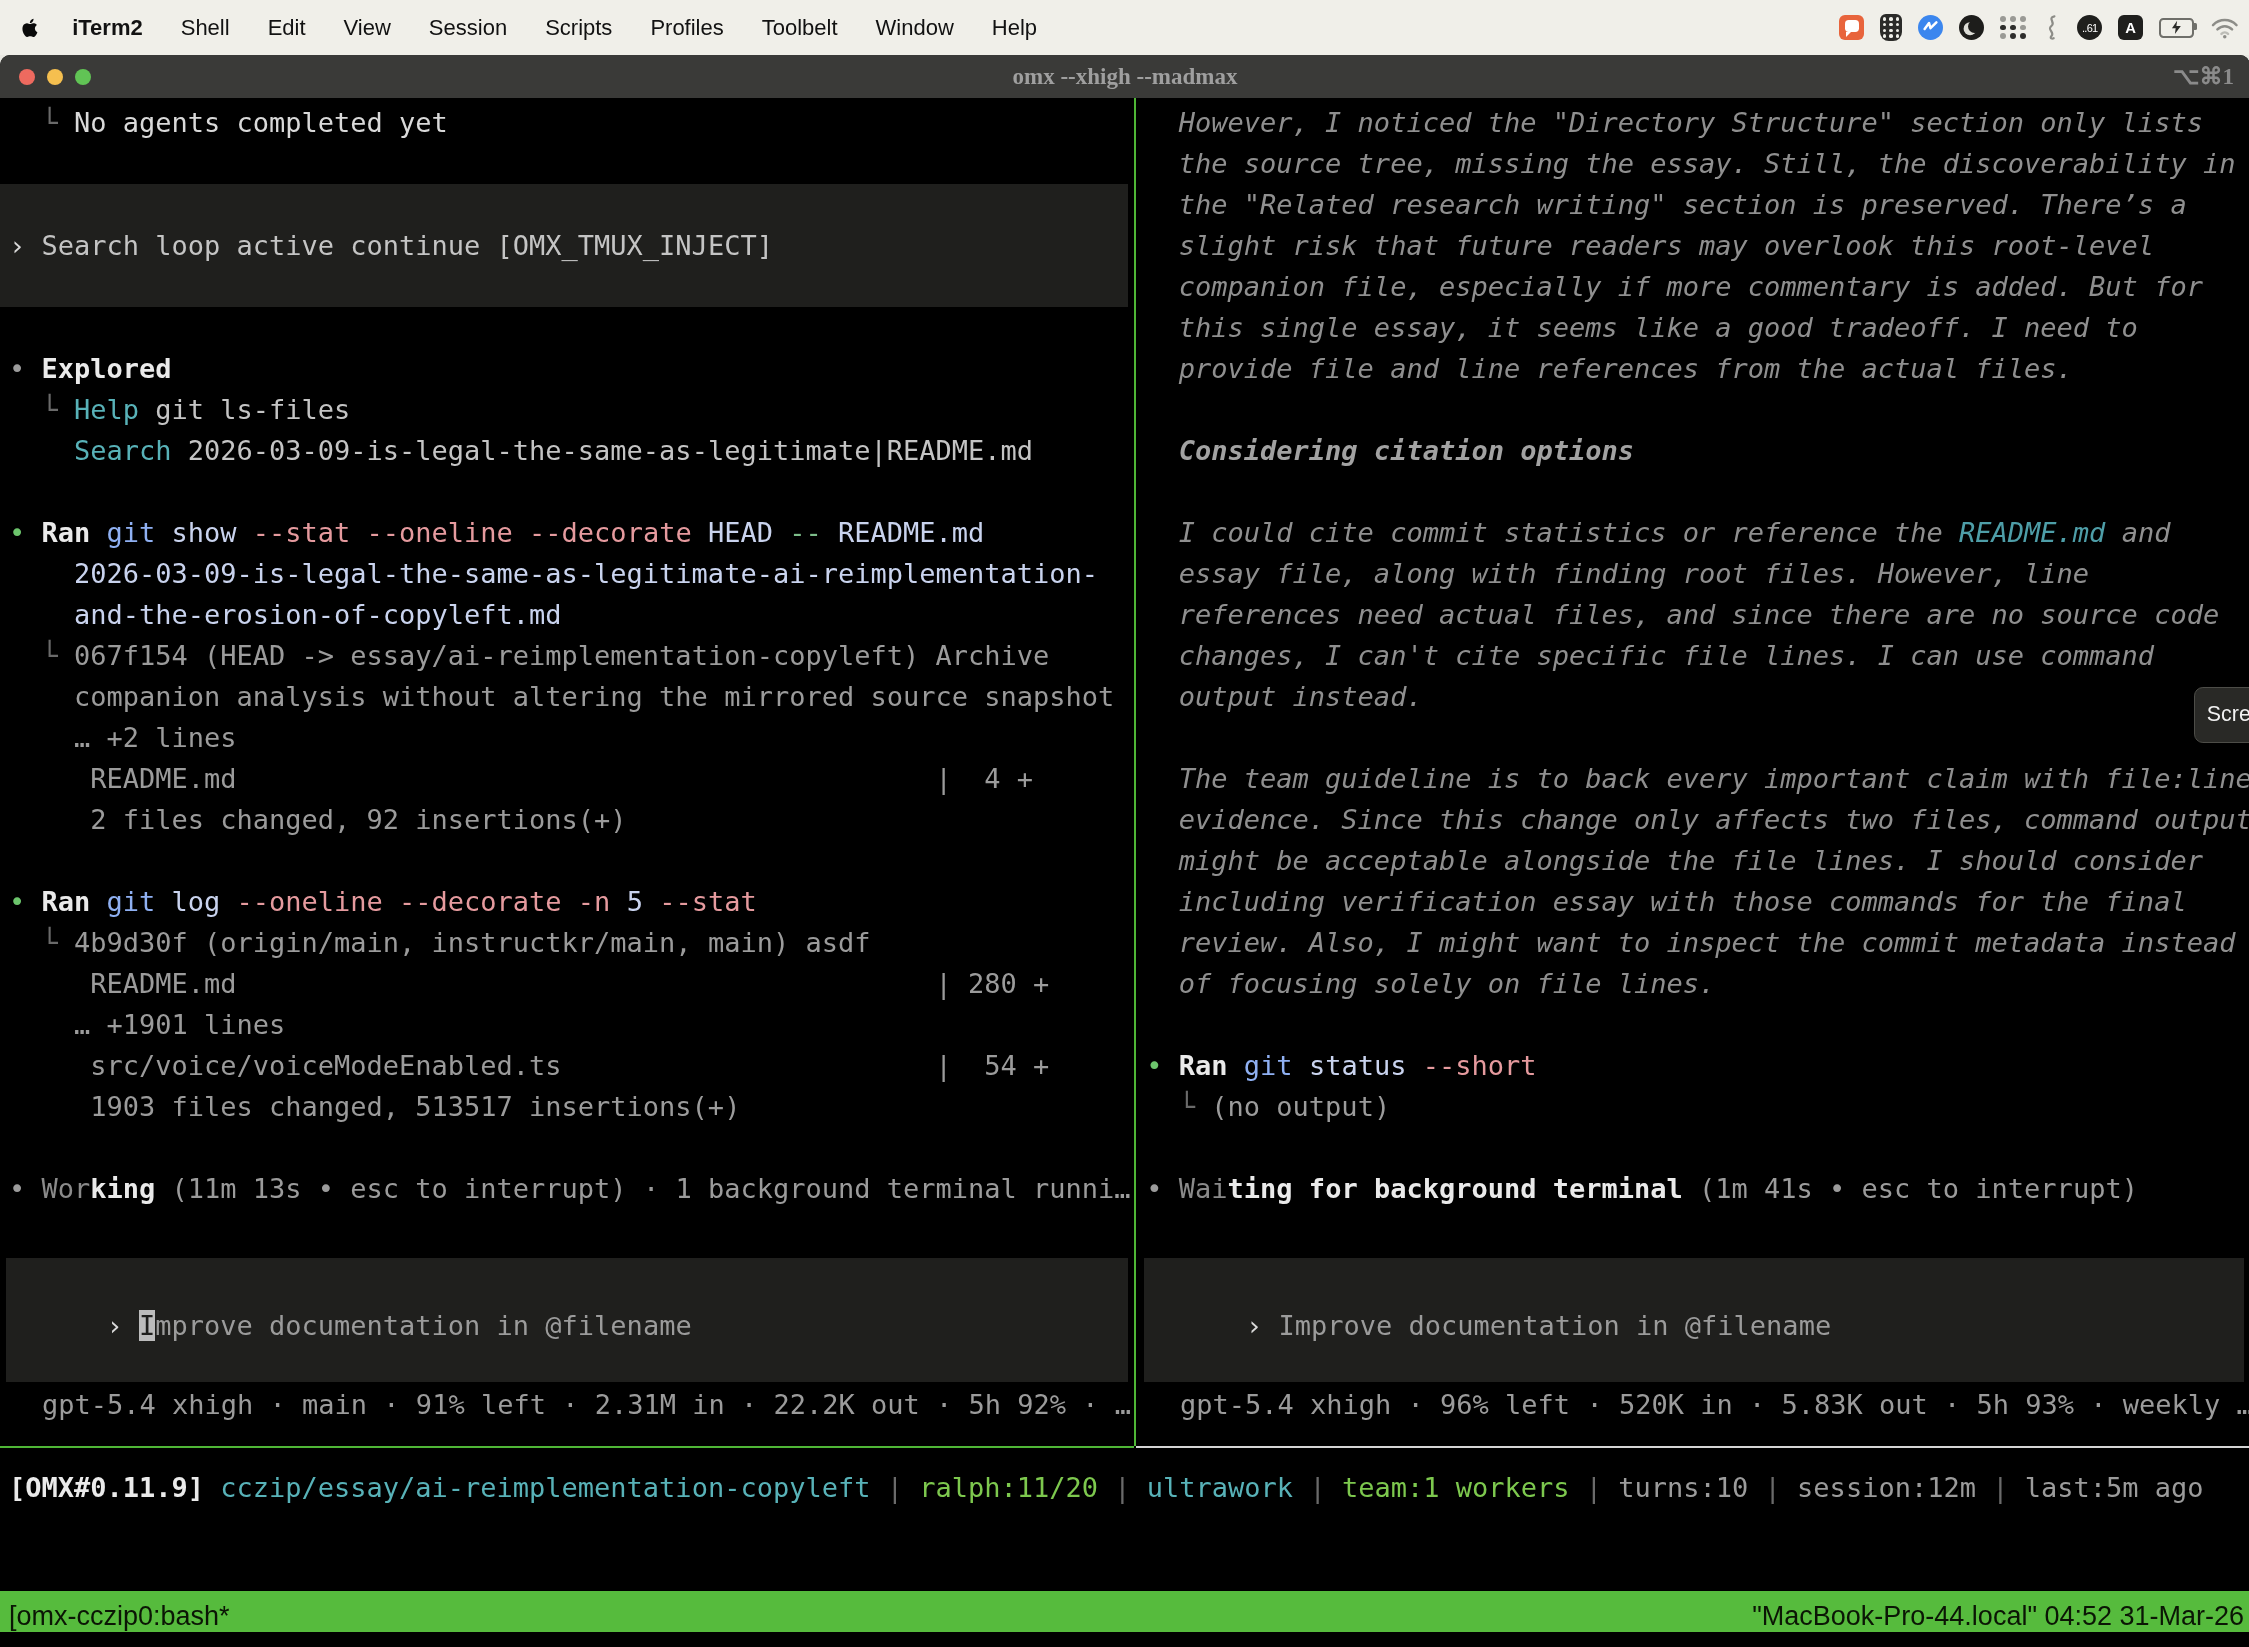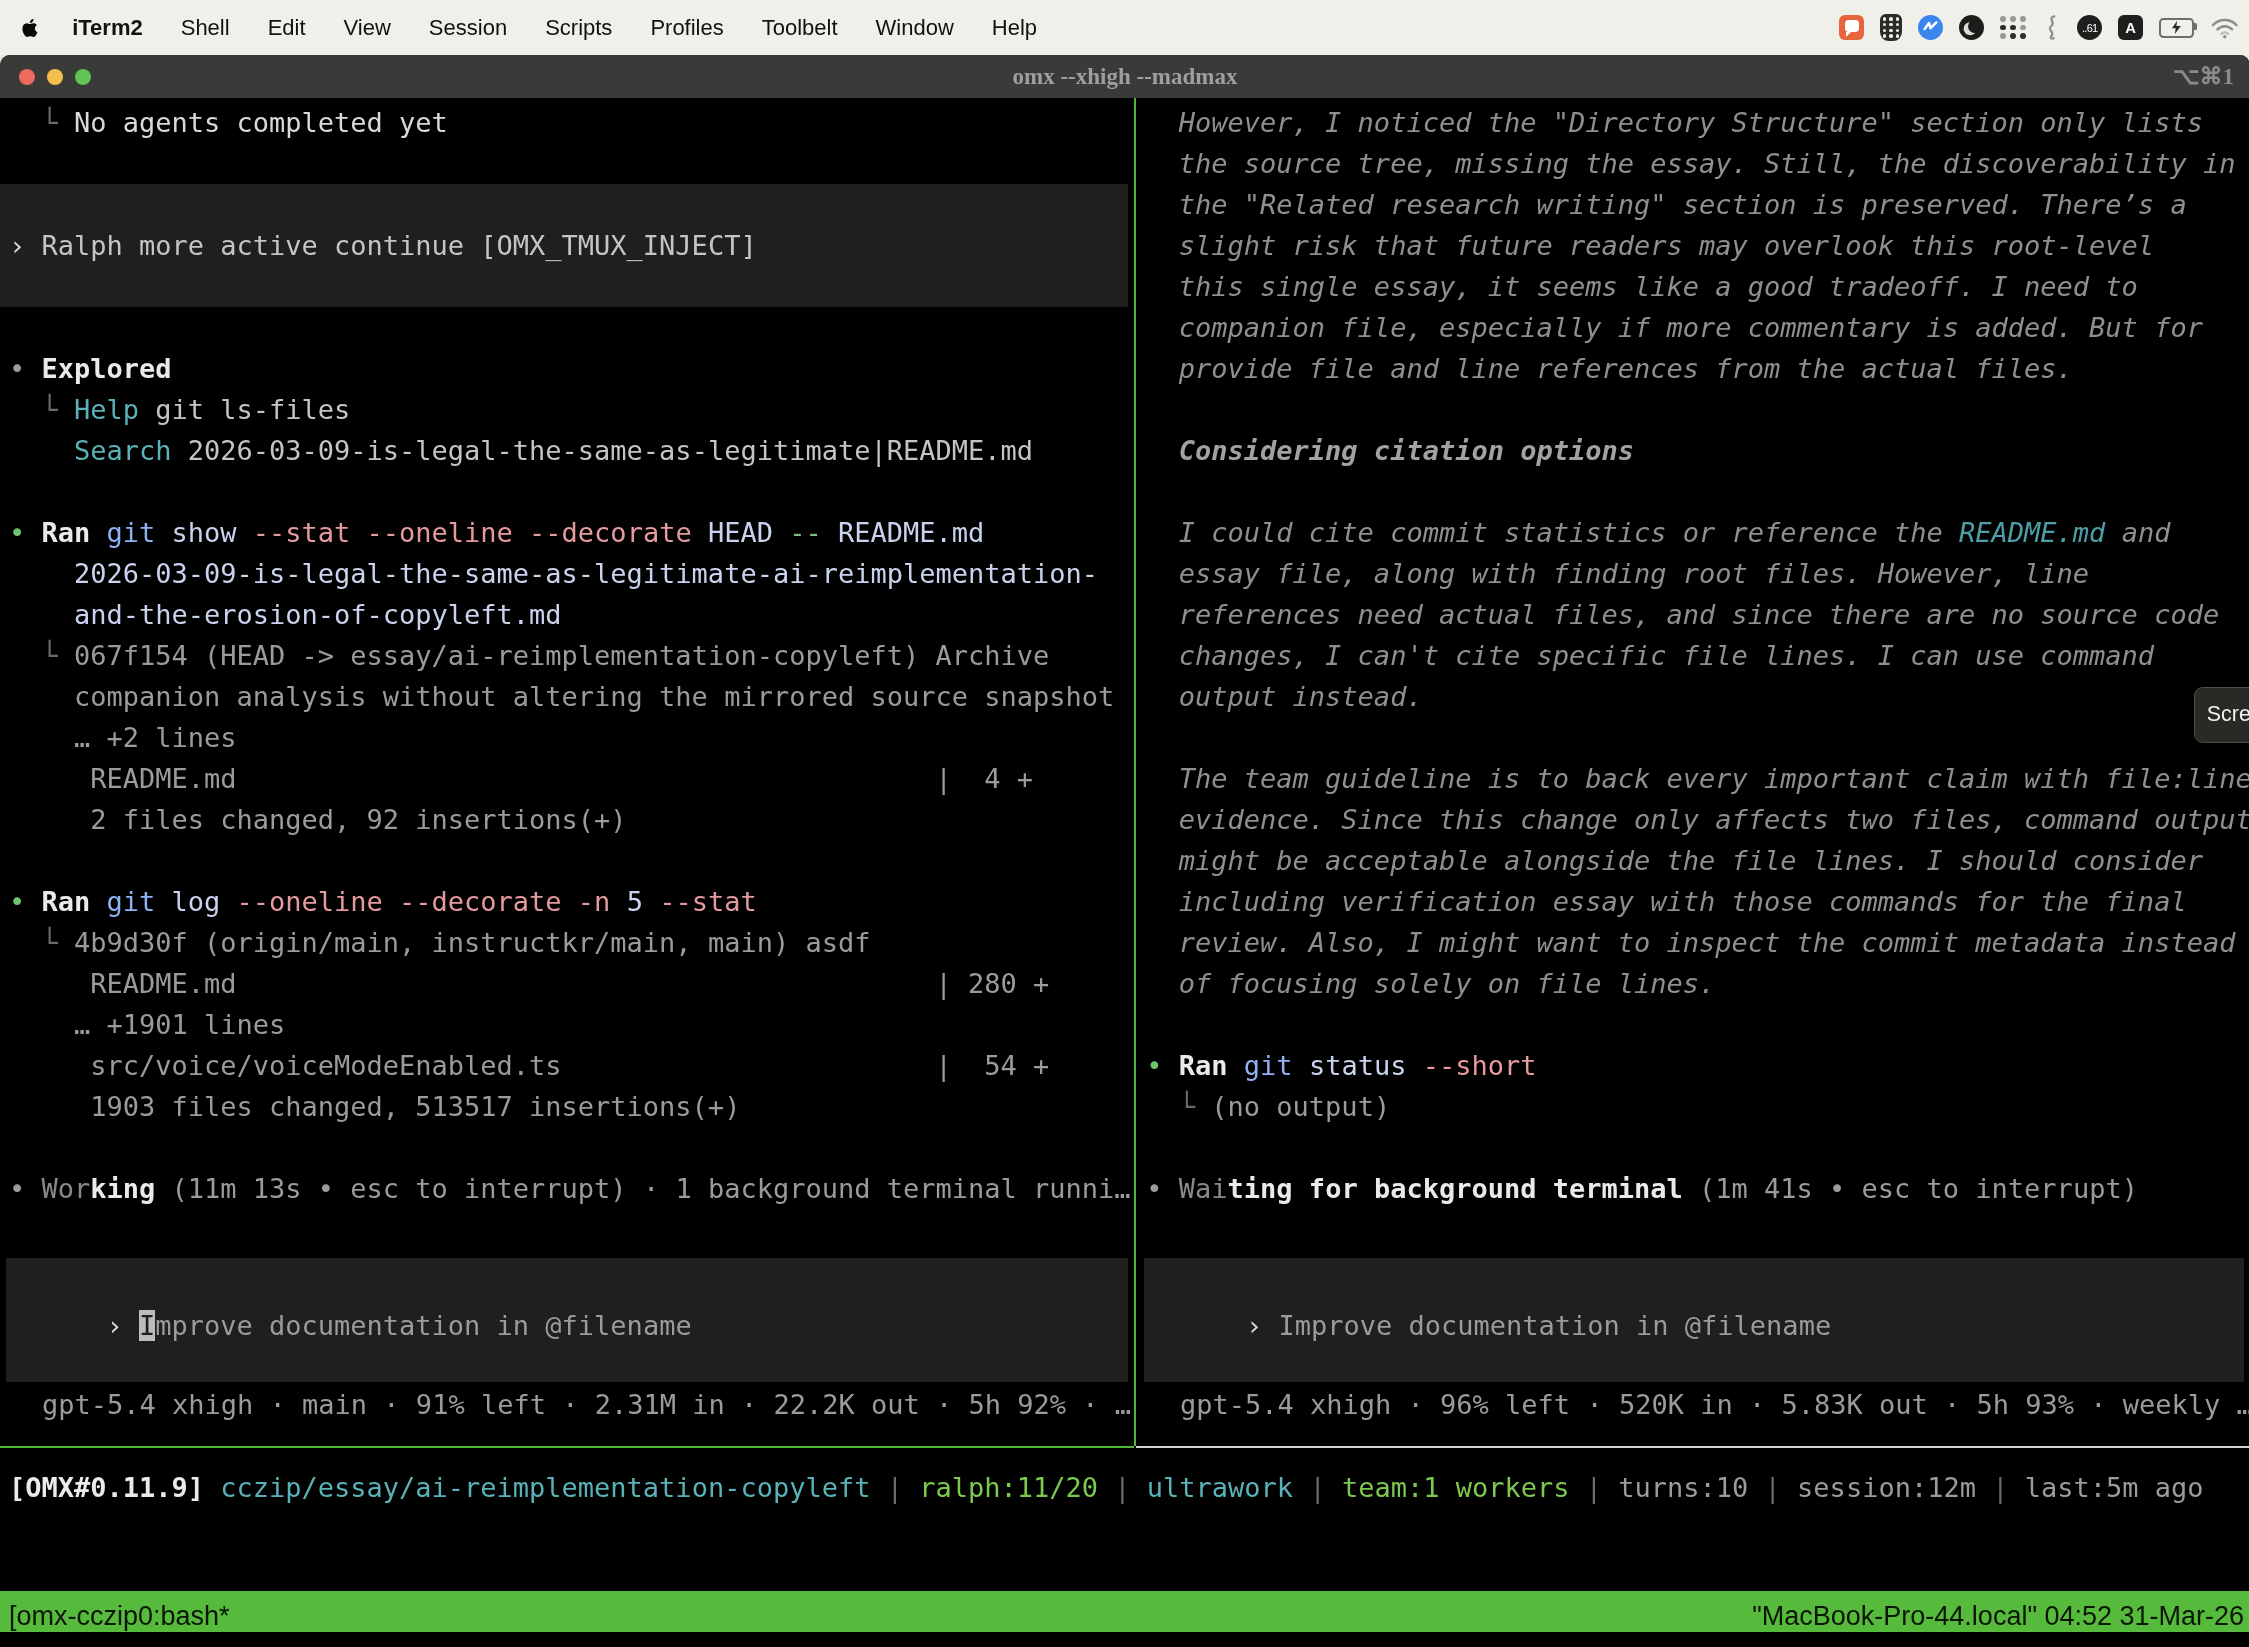--- a/index.html
+++ b/index.html
@@ -191,21 +191,21 @@
     <div class="wshortcut">⌥⌘1</div>
   </div>
 
   <div class="content">
 
     <div class="pane pane-left">
       <div class="lines" id="left-lines">
           <div class="line"><span class="dg">  └ </span><span class="w">No agents completed yet</span></div>
           <div class="line"></div>
           <div class="line boxed"></div>
-          <div class="line boxed"><span class="w">› </span><span class="lg">Ralph more active continue [OMX_TMUX_INJECT]</span></div>
+          <div class="line boxed"><span class="w">› </span><span class="lg">Search loop active continue [OMX_TMUX_INJECT]</span></div>
           <div class="line boxed"></div>
           <div class="line"></div>
           <div class="line"><span class="g">• </span><span class="b">Explored</span></div>
           <div class="line"><span class="dg">  └ </span><span class="teal">Help</span><span class="lg"> git ls-files</span></div>
           <div class="line"><span class="teal">    Search</span><span class="lg"> 2026-03-09-is-legal-the-same-as-legitimate|README.md</span></div>
           <div class="line"></div>
           <div class="line"><span class="gb">• </span><span class="b">Ran</span><span class="blue"> git</span><span class="lav"> show</span><span class="pink"> --stat --oneline --decorate</span><span class="lav"> HEAD</span><span class="grn"> --</span><span class="lav"> README.md</span></div>
           <div class="line"><span class="lav">    2026-03-09-is-legal-the-same-as-legitimate-ai-reimplementation-</span></div>
           <div class="line"><span class="lav">    and-the-erosion-of-copyleft.md</span></div>
           <div class="line"><span class="dg">  └ </span><span class="g">067f154 (HEAD -&gt; essay/ai-reimplementation-copyleft) Archive</span></div>
@@ -226,22 +226,22 @@
     </div>
 
     <div class="divider"></div>
 
     <div class="pane pane-right">
       <div class="lines" id="right-lines">
           <div class="line"><span class="i">  However, I noticed the "Directory Structure" section only lists</span></div>
           <div class="line"><span class="i">  the source tree, missing the essay. Still, the discoverability in</span></div>
           <div class="line"><span class="i">  the "Related research writing" section is preserved. There’s a</span></div>
           <div class="line"><span class="i">  slight risk that future readers may overlook this root-level</span></div>
+          <div class="line"><span class="i">  companion file, especially if more commentary is added. But for</span></div>
           <div class="line"><span class="i">  this single essay, it seems like a good tradeoff. I need to</span></div>
-          <div class="line"><span class="i">  companion file, especially if more commentary is added. But for</span></div>
           <div class="line"><span class="i">  provide file and line references from the actual files.</span></div>
           <div class="line"></div>
           <div class="line"><span class="ib">  Considering citation options</span></div>
           <div class="line"></div>
           <div class="line"><span class="i">  I could cite commit statistics or reference the </span><span class="iteal">README.md</span><span class="i"> and</span></div>
           <div class="line"><span class="i">  essay file, along with finding root files. However, line</span></div>
           <div class="line"><span class="i">  references need actual files, and since there are no source code</span></div>
           <div class="line"><span class="i">  changes, I can't cite specific file lines. I can use command</span></div>
           <div class="line"><span class="i">  output instead.</span></div>
           <div class="line"></div>

